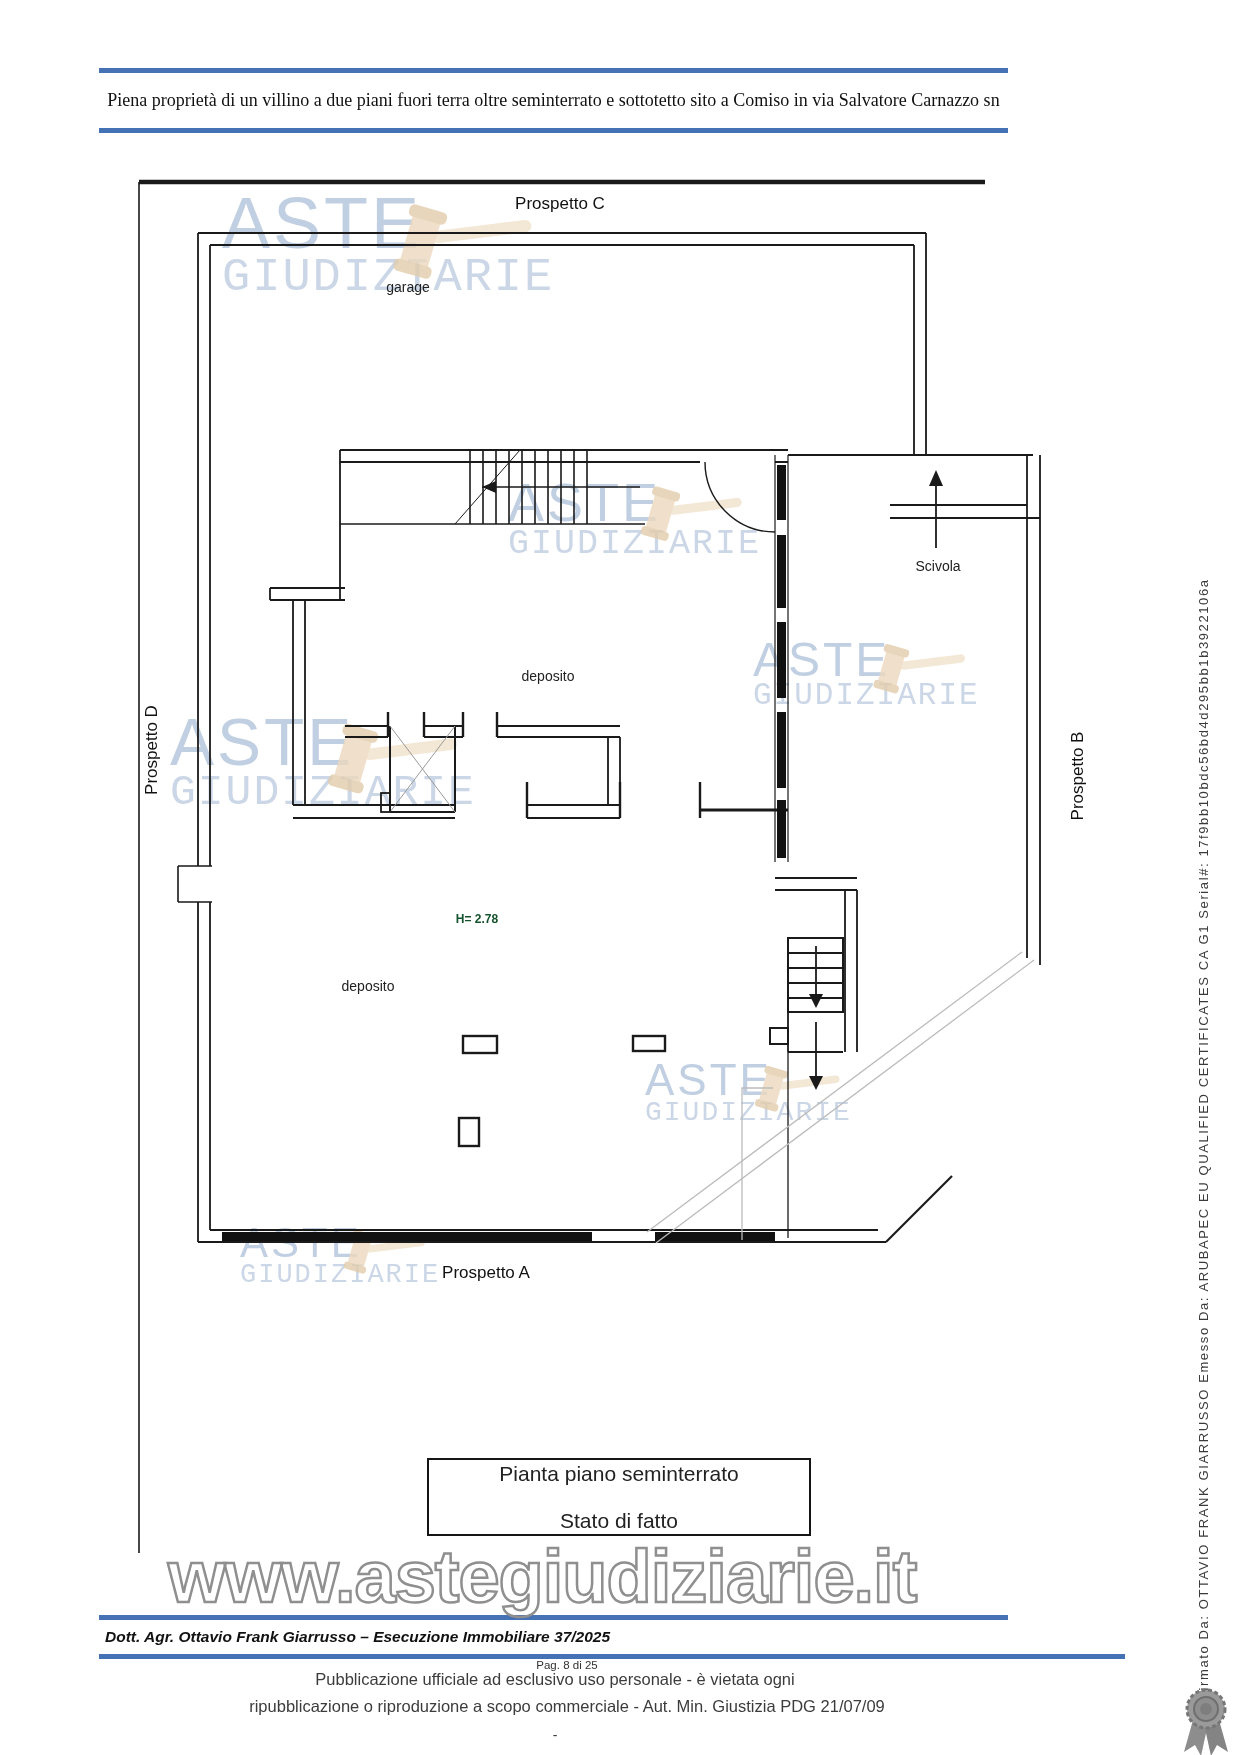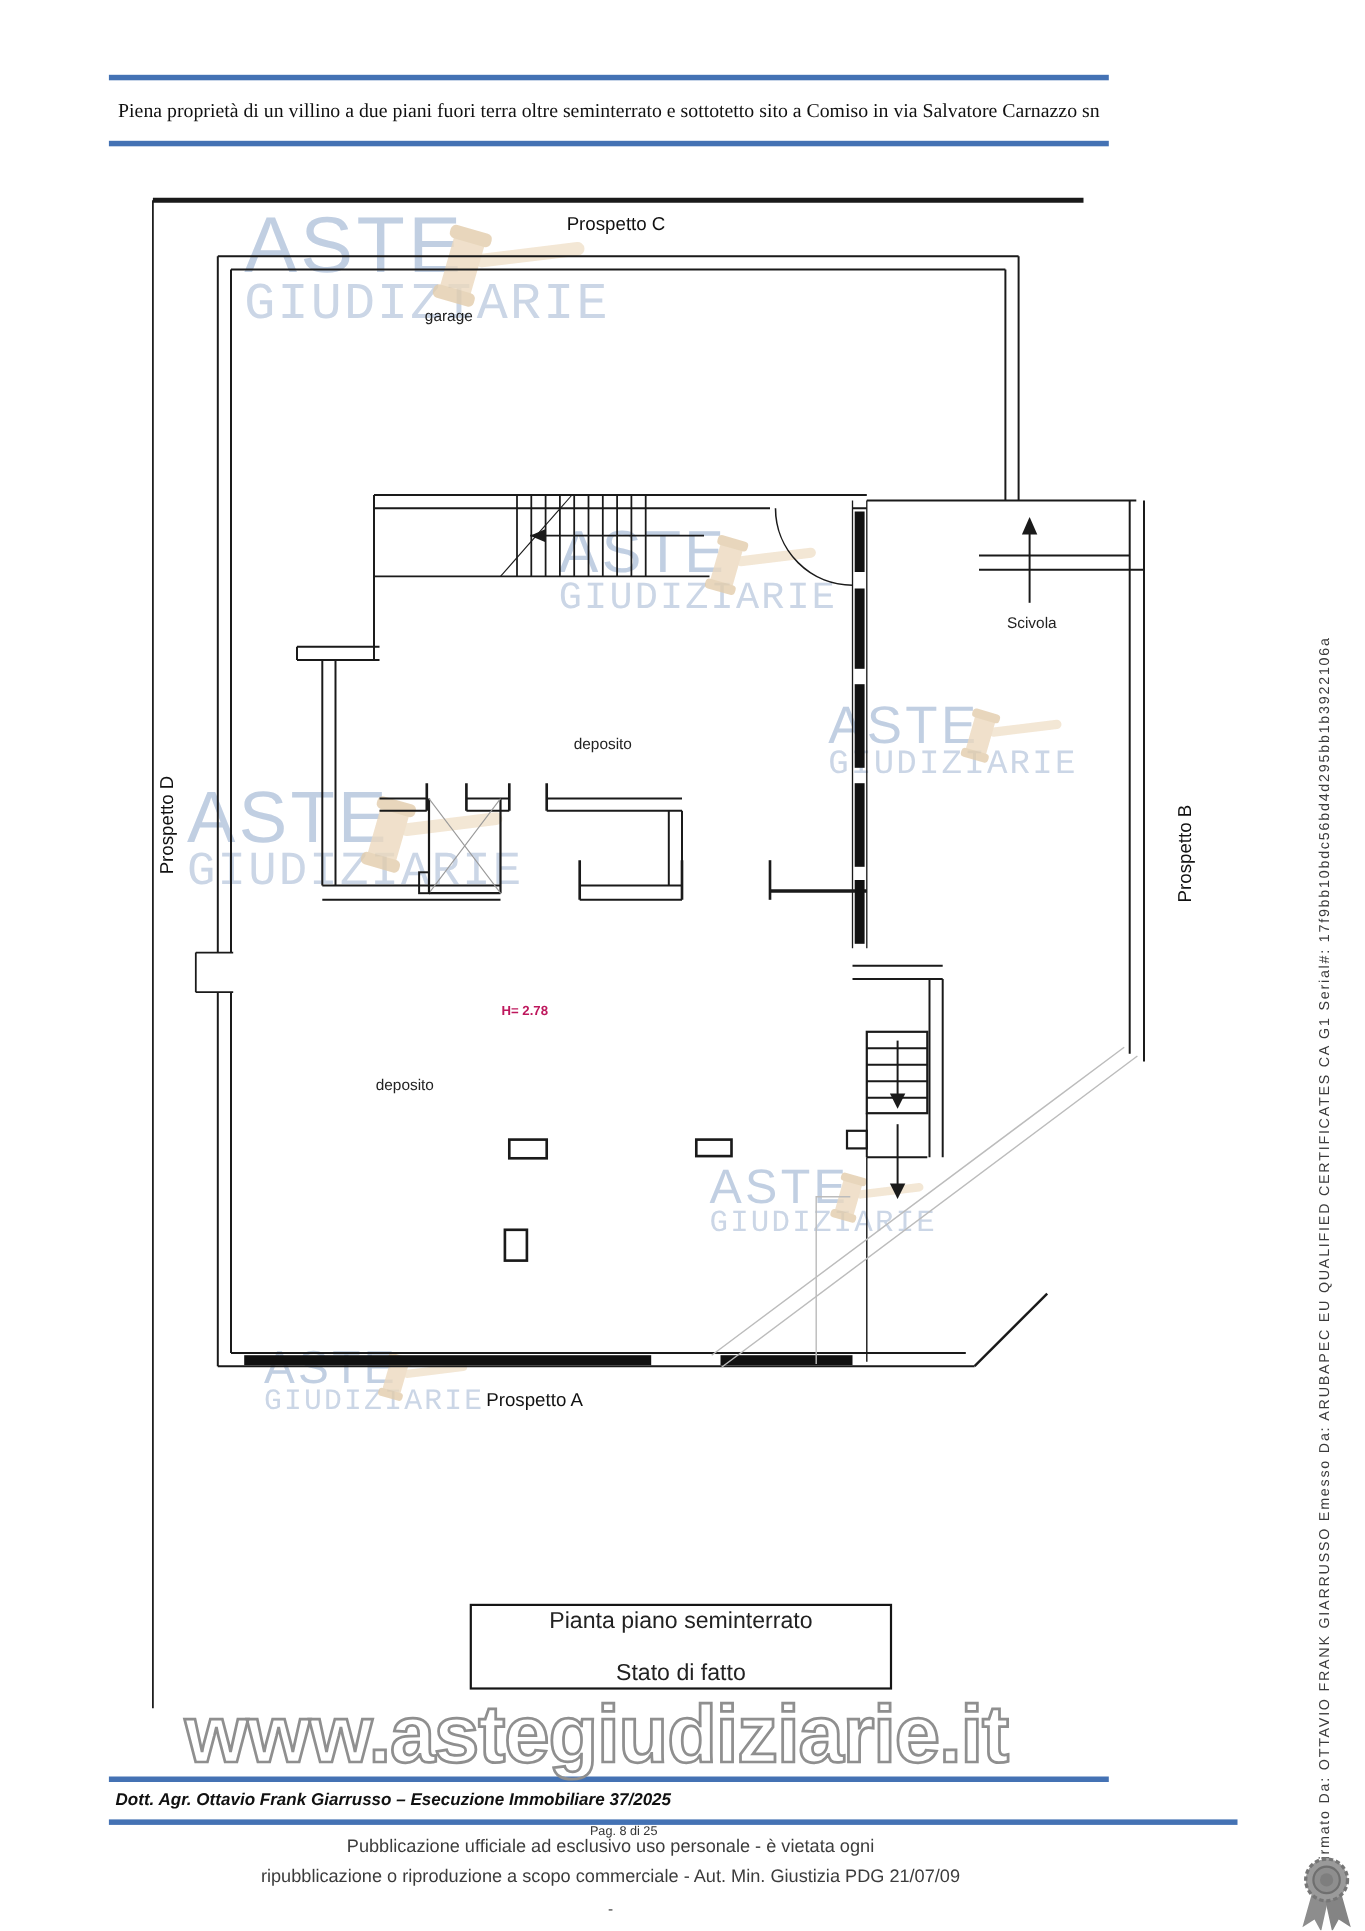--- a/index.html
+++ b/index.html
@@ -15,21 +15,21 @@
   .wm svg{position:absolute;opacity:.8;}
   .wm-www{position:absolute;left:168px;top:1534px;z-index:2;font-weight:bold;
         font-size:74px;letter-spacing:-1px;color:transparent;
         -webkit-text-stroke:2.5px #8f8f8f;white-space:nowrap;}
   
   .plan-svg{position:absolute;left:0;top:0;z-index:2;pointer-events:none;}
   .plan-label{position:absolute;z-index:3;transform:translate(-50%,-50%);white-space:nowrap;}
   .prospetto{font-size:17px;color:#111;}
   .rot{transform:translate(-50%,-50%) rotate(-90deg);}
   .room{font-size:14px;color:#222;}
-  .hlabel{font-size:12px;font-weight:bold;color:#be185d;}
+  .hlabel{font-size:12px;font-weight:bold;color:#14532d;}
   .caption-box{position:absolute;left:427px;top:1458px;width:380px;height:74px;z-index:3;
         border:2.5px solid #151515;display:flex;flex-direction:column;justify-content:center;
         text-align:center;font-size:21px;color:#222;line-height:1.5;gap:16px;}
   
   .expert{position:absolute;left:105px;top:1628px;z-index:3;font-style:italic;font-weight:bold;
         font-size:15.5px;color:#111;}
   .pagenum{position:absolute;left:12px;top:1659px;width:1110px;text-align:center;z-index:3;
         font-size:11.5px;color:#333;}
   .disc{position:absolute;left:0;width:1110px;text-align:center;z-index:2;
         font-size:16.5px;color:#3c3c3c;}
@@ -216,21 +216,21 @@
     <div>Stato di fatto</div>
   </div>
 
   <div class="wm-www">www.astegiudiziarie.it</div>
 
   <div class="rule" style="left:99px;top:1615px;width:909px;z-index:1;"></div>
   <div class="expert">Dott. Agr. Ottavio Frank Giarrusso – Esecuzione Immobiliare 37/2025</div>
   <div class="rule" style="left:99px;top:1654px;width:1026px;z-index:1;"></div>
   <div class="pagenum">Pag. 8 di 25</div>
   <div class="disc" style="top:1670px;">Pubblicazione ufficiale ad esclusivo uso personale - è vietata ogni</div>
-  <div class="disc" style="top:1697px;">ripubblicazione o riproduzione a scopo commerciale - Aut. Min. Giustizia PDG 21/07/09</div>
+  <div class="disc" style="top:1697px;padding-left:12px;">ripubblicazione o riproduzione a scopo commerciale - Aut. Min. Giustizia PDG 21/07/09</div>
   <div class="disc" style="top:1727px;font-size:14px;">-</div>
 
   <div class="sig-vertical">Firmato Da: OTTAVIO FRANK GIARRUSSO Emesso Da: ARUBAPEC EU QUALIFIED CERTIFICATES CA G1 Serial#: 17f9bb10bdc56bd4d295bb1b3922106a</div>
 
   <svg class="seal" width="56" height="74" viewBox="0 0 56 74">
     <path d="M15 36 L6 68 L17 61 L23 72 L30 40 Z" fill="#8d8d8d"></path>
     <path d="M41 36 L50 68 L39 61 L33 72 L26 40 Z" fill="#848484"></path>
     <circle cx="28" cy="25" r="19" fill="#9a9a9a" stroke="#767676" stroke-width="3" stroke-dasharray="4 2.5"></circle>
     <circle cx="28" cy="25" r="12" fill="#8e8e8e" stroke="#6f6f6f" stroke-width="2"></circle>
     <circle cx="28" cy="25" r="6" fill="#7e7e7e"></circle>

